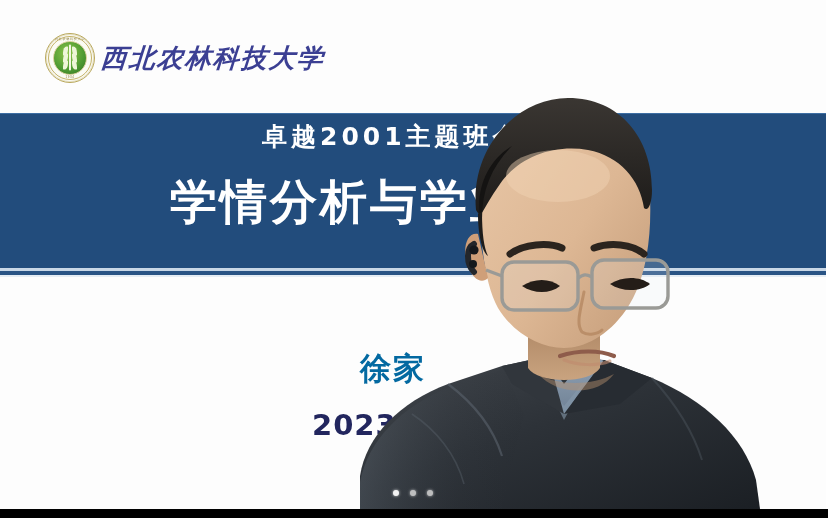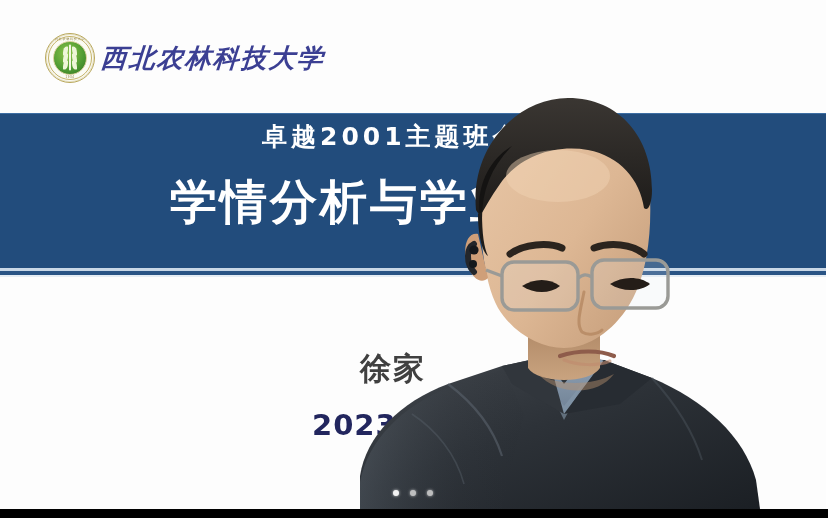--- a/index.html
+++ b/index.html
@@ -178,21 +178,21 @@
   }
 
   
   .presenter {
     position: absolute;
     left: 360px;
     top: 353px;
     font-family: "DejaVu Sans", "Liberation Sans", sans-serif;
     font-size: 31px;
     font-weight: 700;
-    color: #404040;
+    color: #0369a1;
     letter-spacing: 2px;
     white-space: nowrap;
     line-height: 1;
   }
   .date-line {
     position: absolute;
     left: 312px;
     top: 411px;
     font-family: "DejaVu Sans", "Liberation Sans", sans-serif;
     font-size: 29px;

